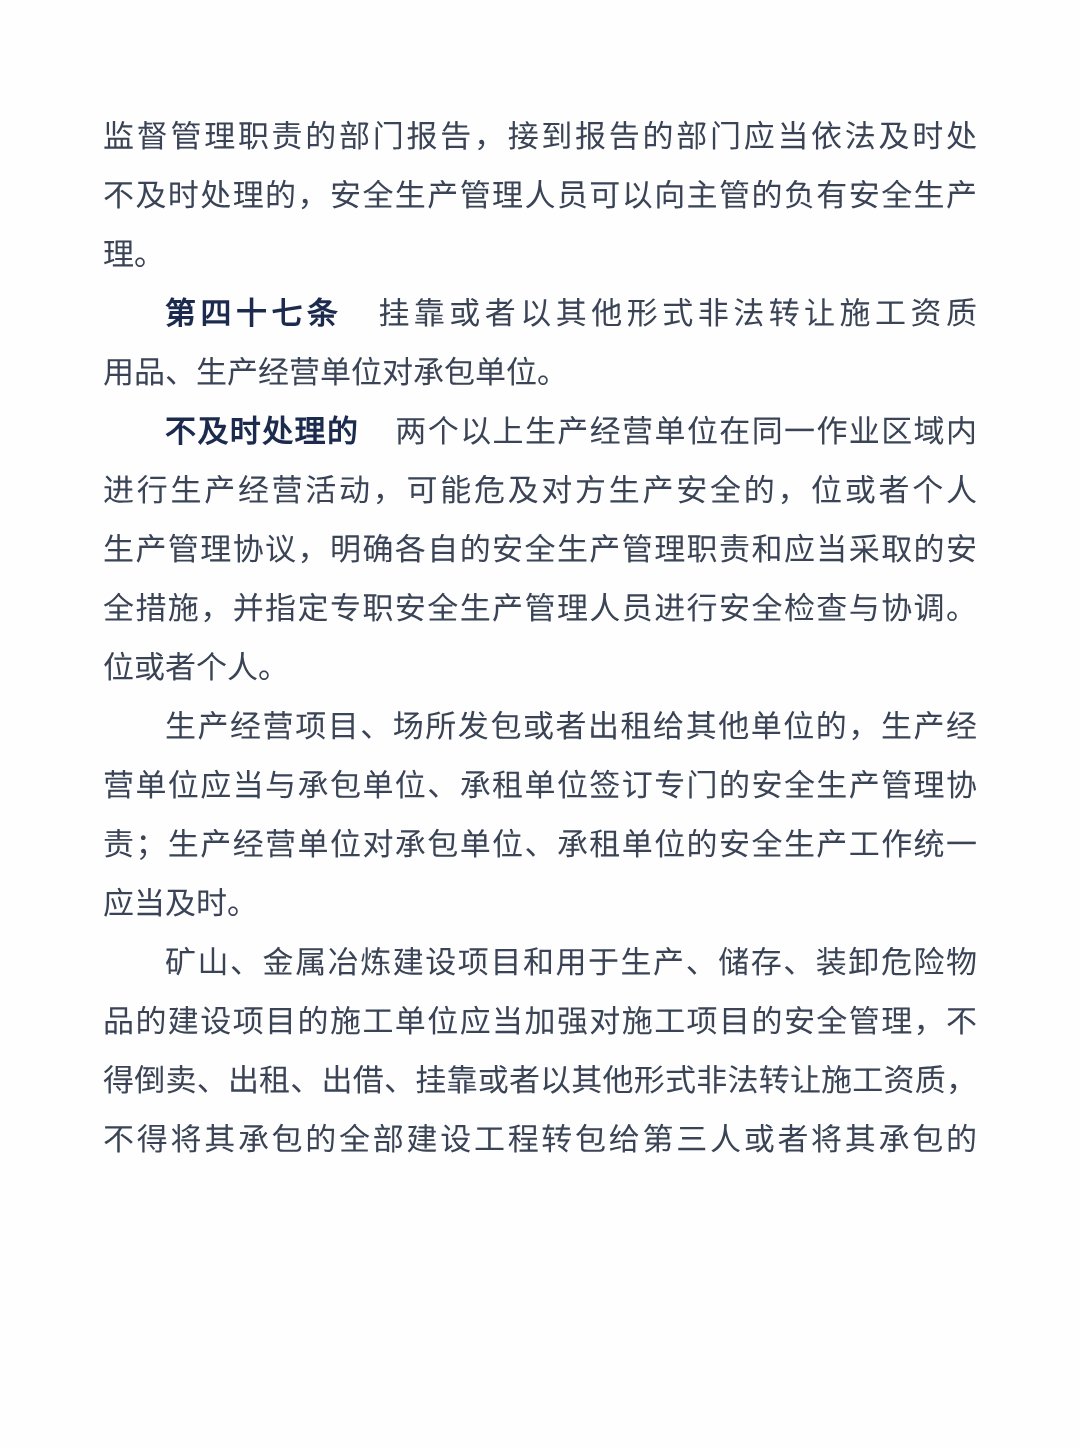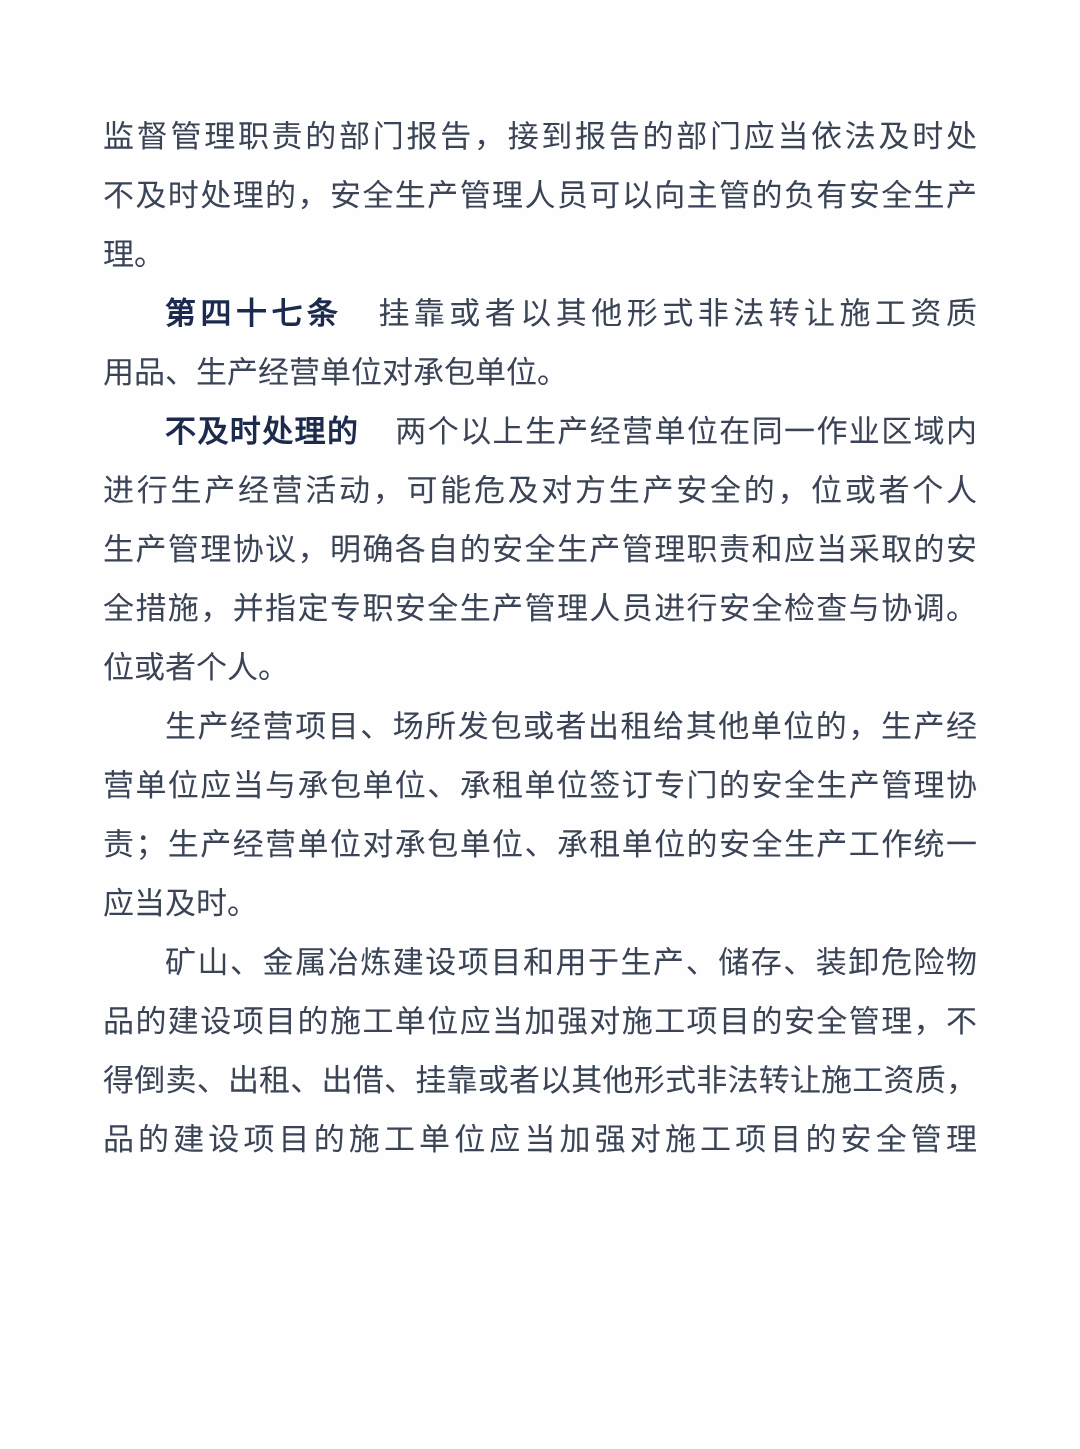--- a/index.html
+++ b/index.html
@@ -68,17 +68,17 @@
       <div class="line indent">生产经营项目、场所发包或者出租给其他单位的，生产经</div>
       <div class="line">营单位应当与承包单位、承租单位签订专门的安全生产管理协</div>
       <div class="line">责；生产经营单位对承包单位、承租单位的安全生产工作统一</div>
       <div class="line last">应当及时。</div>
     </div>
 
     <div class="paragraph">
       <div class="line indent">矿山、金属冶炼建设项目和用于生产、储存、装卸危险物</div>
       <div class="line">品的建设项目的施工单位应当加强对施工项目的安全管理，不</div>
       <div class="line">得倒卖、出租、出借、挂靠或者以其他形式非法转让施工资质，</div>
-      <div class="line">品的建设项目的施工单位应当加强对施工项目的安全管理</div>
+      <div class="line">不得将其承包的全部建设工程转包给第三人或者将其承包的</div>
     </div>
 
   </div>
 </div>
 
 </body></html>

